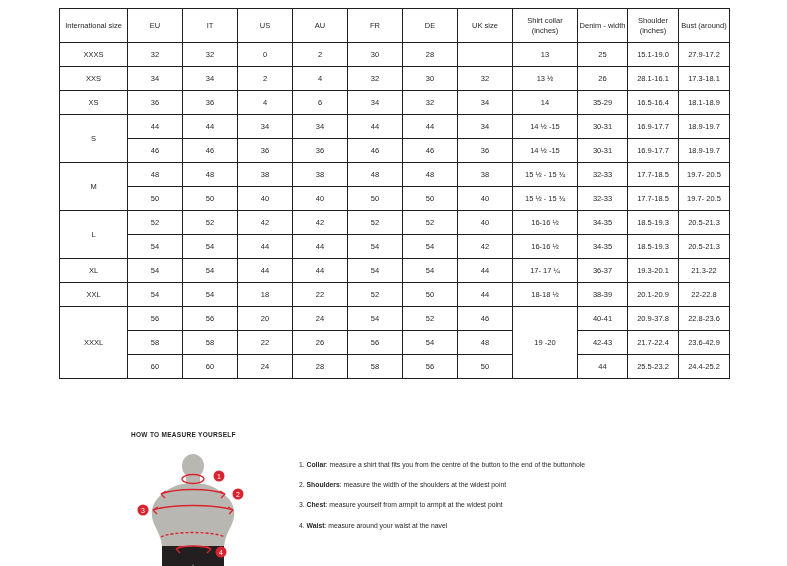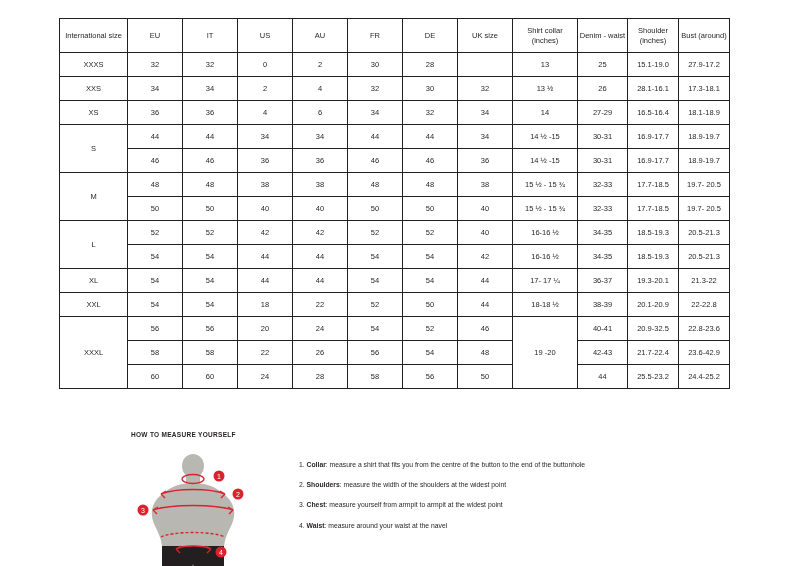--- a/index.html
+++ b/index.html
@@ -16,21 +16,21 @@
     overflow: hidden;
   }
   .page {
     position: relative;
     width: 787px;
     height: 566px;
   }
   table.size-table {
     position: absolute;
     left: 59px;
-    top: 18px;
+    top: 8px;
     width: 670px;
     border-collapse: collapse;
     table-layout: fixed;
   }
   table.size-table th,
   table.size-table td {
     border: 1px solid #231f20;
     font-size: 7.5px;
     font-weight: normal;
     text-align: center;
@@ -123,21 +123,21 @@
       <tr>
         <th class="hdr-left">International size</th>
         <th class="hdr-left">EU</th>
         <th class="hdr-left">IT</th>
         <th class="hdr-left">US</th>
         <th class="hdr-left">AU</th>
         <th class="hdr-left">FR</th>
         <th class="hdr-left">DE</th>
         <th class="hdr-left">UK size</th>
         <th class="hdr-left">Shirt collar (inches)</th>
-        <th class="hdr-left">Denim - waist</th>
+        <th class="hdr-left">Denim - width</th>
         <th class="hdr-left">Shoulder (inches)</th>
         <th class="hdr-left">Bust (around)</th>
       </tr>
     </thead>
     <tbody id="table-body">
         <tr>
           <td>XXXS</td>
           <td>32</td>
           <td>32</td>
           <td>0</td>
@@ -167,21 +167,21 @@
         <tr>
           <td>XS</td>
           <td>36</td>
           <td>36</td>
           <td>4</td>
           <td>6</td>
           <td>34</td>
           <td>32</td>
           <td>34</td>
           <td>14</td>
-          <td>27-29</td>
+          <td>35-29</td>
           <td>16.5-16.4</td>
           <td>18.1-18.9</td>
         </tr>
         <tr>
           <td rowspan="2">S</td>
           <td>44</td>
           <td>44</td>
           <td>34</td>
           <td>34</td>
           <td>44</td>
@@ -291,21 +291,21 @@
           <td rowspan="3">XXXL</td>
           <td>56</td>
           <td>56</td>
           <td>20</td>
           <td>24</td>
           <td>54</td>
           <td>52</td>
           <td>46</td>
           <td rowspan="3">19 -20</td>
           <td>40-41</td>
-          <td>20.9-32.5</td>
+          <td>20.9-37.8</td>
           <td>22.8-23.6</td>
         </tr>
         <tr>
           <td>58</td>
           <td>58</td>
           <td>22</td>
           <td>26</td>
           <td>56</td>
           <td>54</td>
           <td>48</td>

